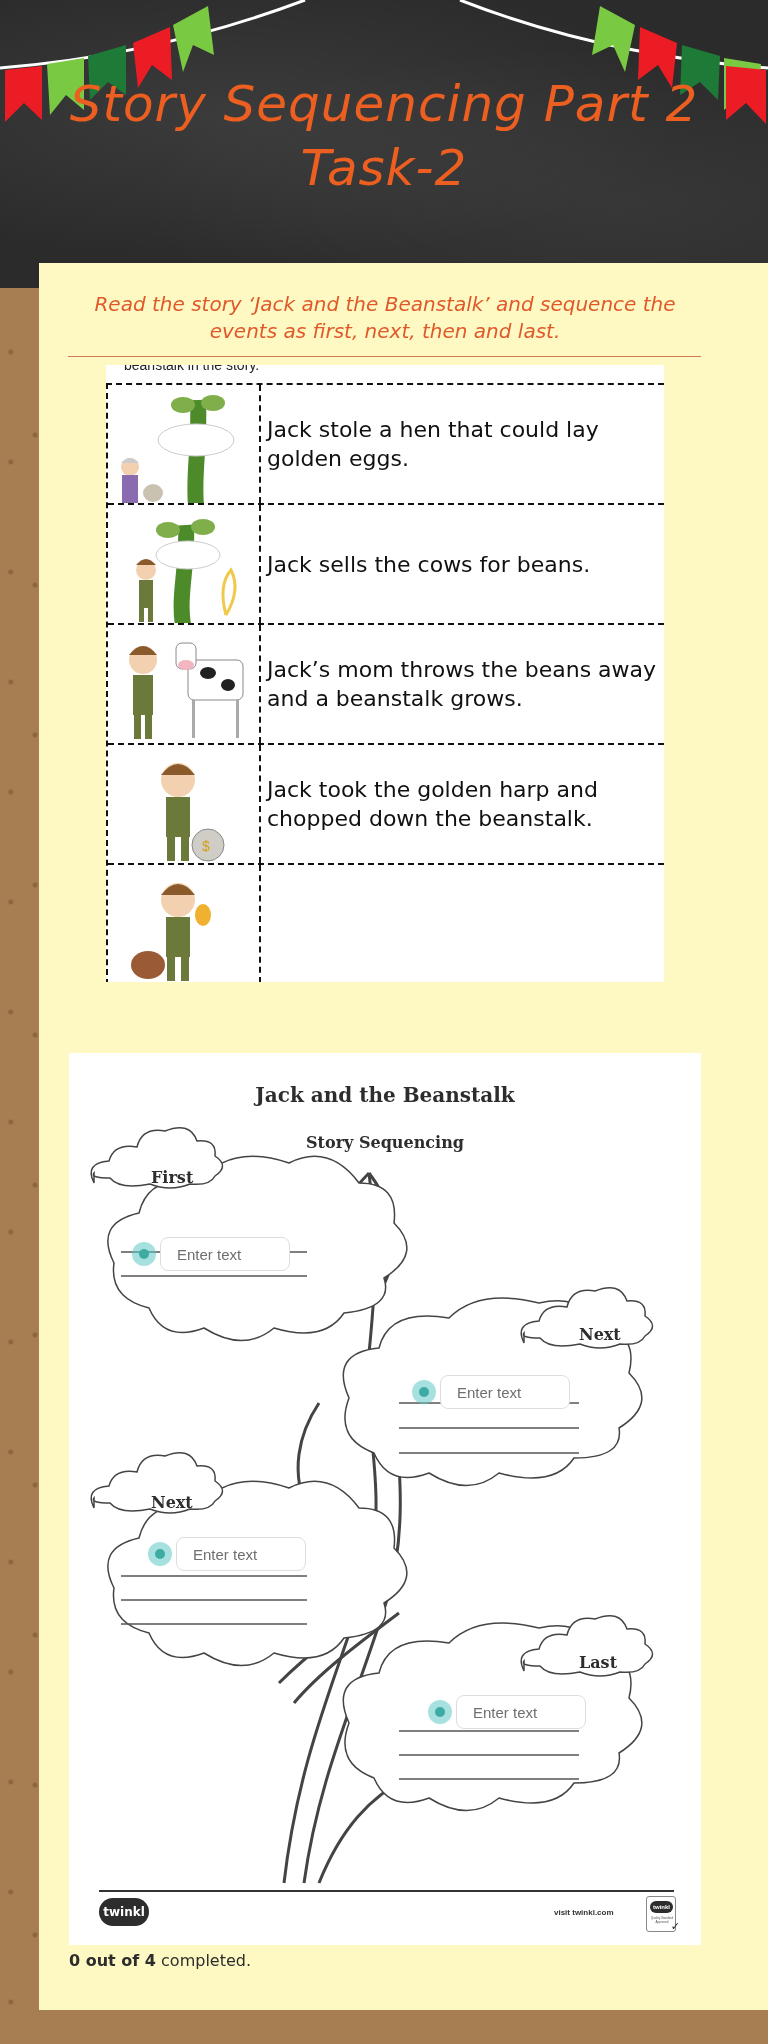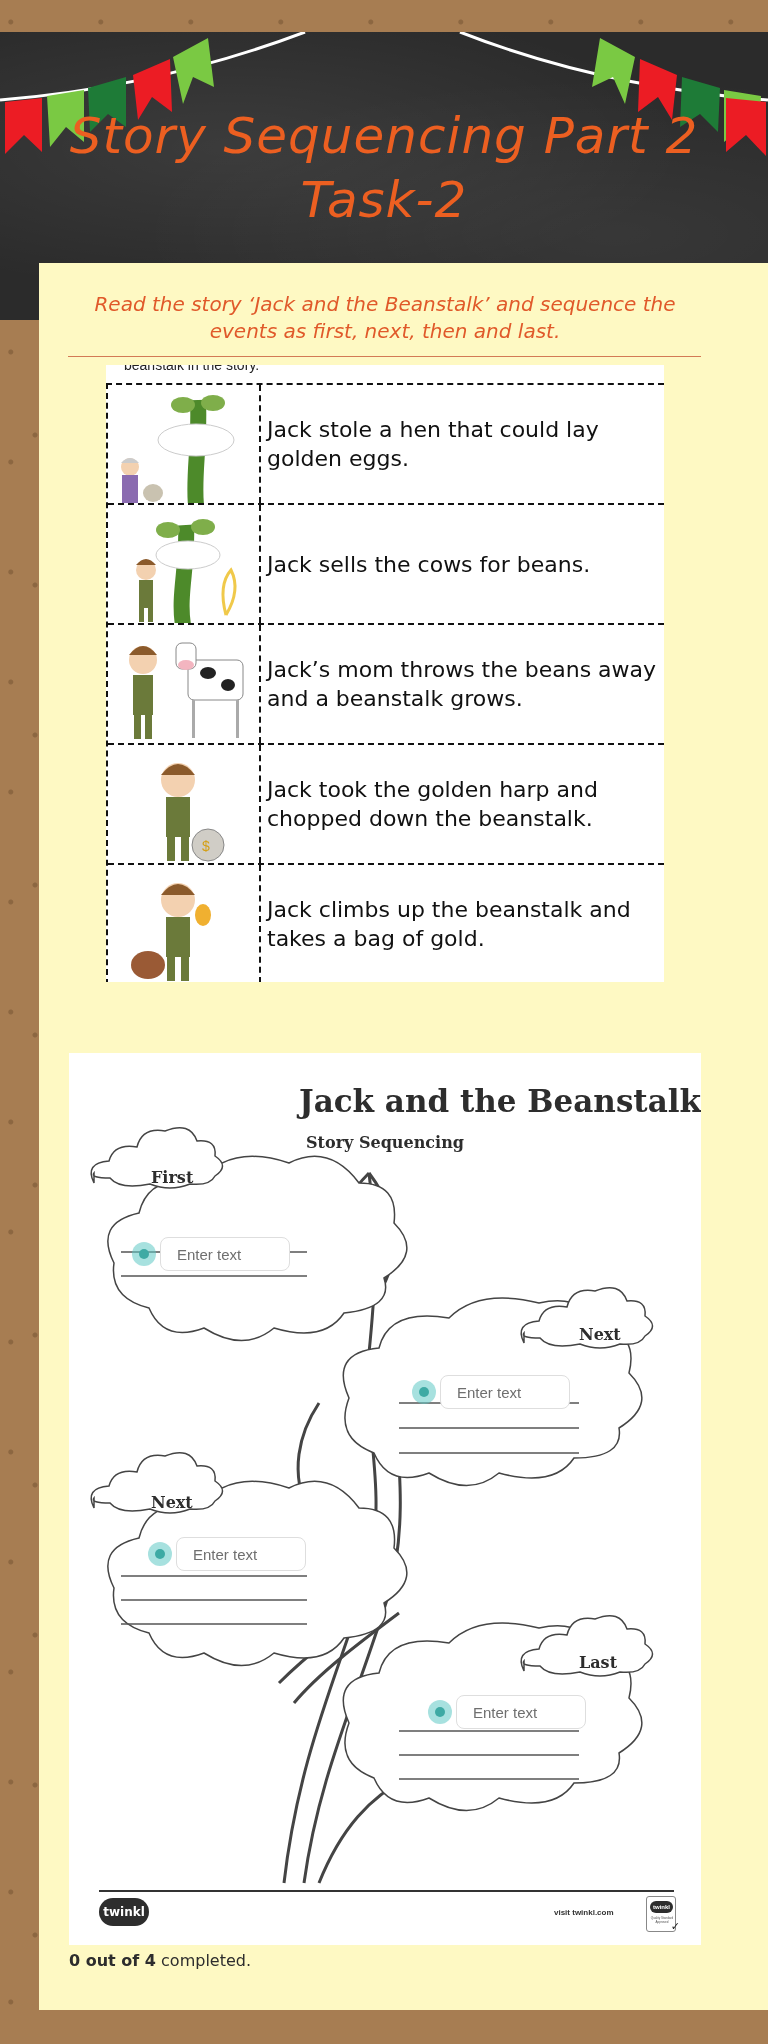--- a/index.html
+++ b/index.html
@@ -14,21 +14,20 @@
       #a77d52;
     background-size: 90px 110px, 130px 70px, 70px 150px, auto;
   }
   .chalkboard {
     position: absolute; left: 0; top: 0; width: 768px; height: 288px;
     background:
       radial-gradient(ellipse at 30% 40%, rgba(255,255,255,0.08), transparent 60%),
       radial-gradient(ellipse at 80% 70%, rgba(255,255,255,0.06), transparent 55%),
       #2b2b2b;
     overflow: hidden;
-    margin-top: 32px;
   }
   .bunting { position: absolute; left: 0; top: 0; width: 768px; height: 130px; }
   .page-title {
     position: absolute; left: 0; top: 72px; width: 768px;
     text-align: center; color: #ec5f21;
     font-family: "DejaVu Sans", sans-serif; font-style: italic;
     font-size: 50px; line-height: 64px; letter-spacing: 1px;
   }
   .card {
     position: absolute; left: 39px; top: 263px; width: 768px; height: 1747px;
@@ -67,22 +66,22 @@
   .story-text {
     flex: 1; display: flex; align-items: center; padding-left: 6px;
     font-family: "DejaVu Sans", sans-serif; font-size: 22px; line-height: 29px; color: #111;
   }
   
   .worksheet {
     position: absolute; left: 30px; top: 790px; width: 632px; height: 892px;
     background: #fff; overflow: hidden;
   }
   .ws-title {
-    position: absolute; left: 0; top: 30px; width: 632px; text-align: right;
-    font-family: "DejaVu Serif", serif; font-weight: bold; font-size: 31px; color: #2d2d2d;
+    position: absolute; left: 0; top: 30px; width: 632px; text-align: center;
+    font-family: "DejaVu Serif", serif; font-weight: bold; font-size: 20px; color: #2d2d2d;
   }
   .ws-subtitle {
     position: absolute; left: 0; top: 80px; width: 632px; text-align: center;
     font-family: "DejaVu Serif", serif; font-weight: bold; font-size: 16px; color: #2d2d2d;
   }
   .ws-art { position: absolute; left: 0; top: 0; width: 632px; height: 892px; }
   .cloud-label {
     position: absolute; font-family: "DejaVu Serif", serif; font-weight: bold;
     font-size: 16px; color: #2d2d2d;
   }
@@ -229,21 +228,20 @@
           <svg width="153" height="120" viewBox="0 0 153 120">
             <circle cx="70" cy="35" r="17" fill="#f3d1b0"></circle>
               <path d="M53,30 q17,-22 34,0" fill="#8b5a2b"></path>
             <rect x="58" y="52" width="24" height="40" fill="#6b7a3a"></rect>
               <rect x="59" y="92" width="8" height="24" fill="#6b7a3a"></rect>
               <rect x="73" y="92" width="8" height="24" fill="#6b7a3a"></rect>
             <ellipse cx="95" cy="50" rx="8" ry="11" fill="#f0b030"></ellipse>
             <ellipse cx="40" cy="100" rx="17" ry="14" fill="#9a5a35"></ellipse>
           </svg>
         </div>
-        <div class="story-text">Jack climbs up the beanstalk and takes a bag of gold.</div>
       </div>
     </div>
   </div>
 
   <div class="worksheet">
     <svg class="ws-art" viewBox="0 0 632 892" fill="none" stroke="#444" stroke-width="1.5">
 
       <path d="M215,830 C230,700 270,620 300,520 C320,430 290,350 300,300 C305,250 310,200 300,120" stroke-width="3"></path>
       <path d="M235,830 C250,720 290,640 320,540 C345,450 320,360 325,300" stroke-width="3"></path>
       <path d="M300,120 C260,160 260,200 275,240" stroke-width="3"></path>

